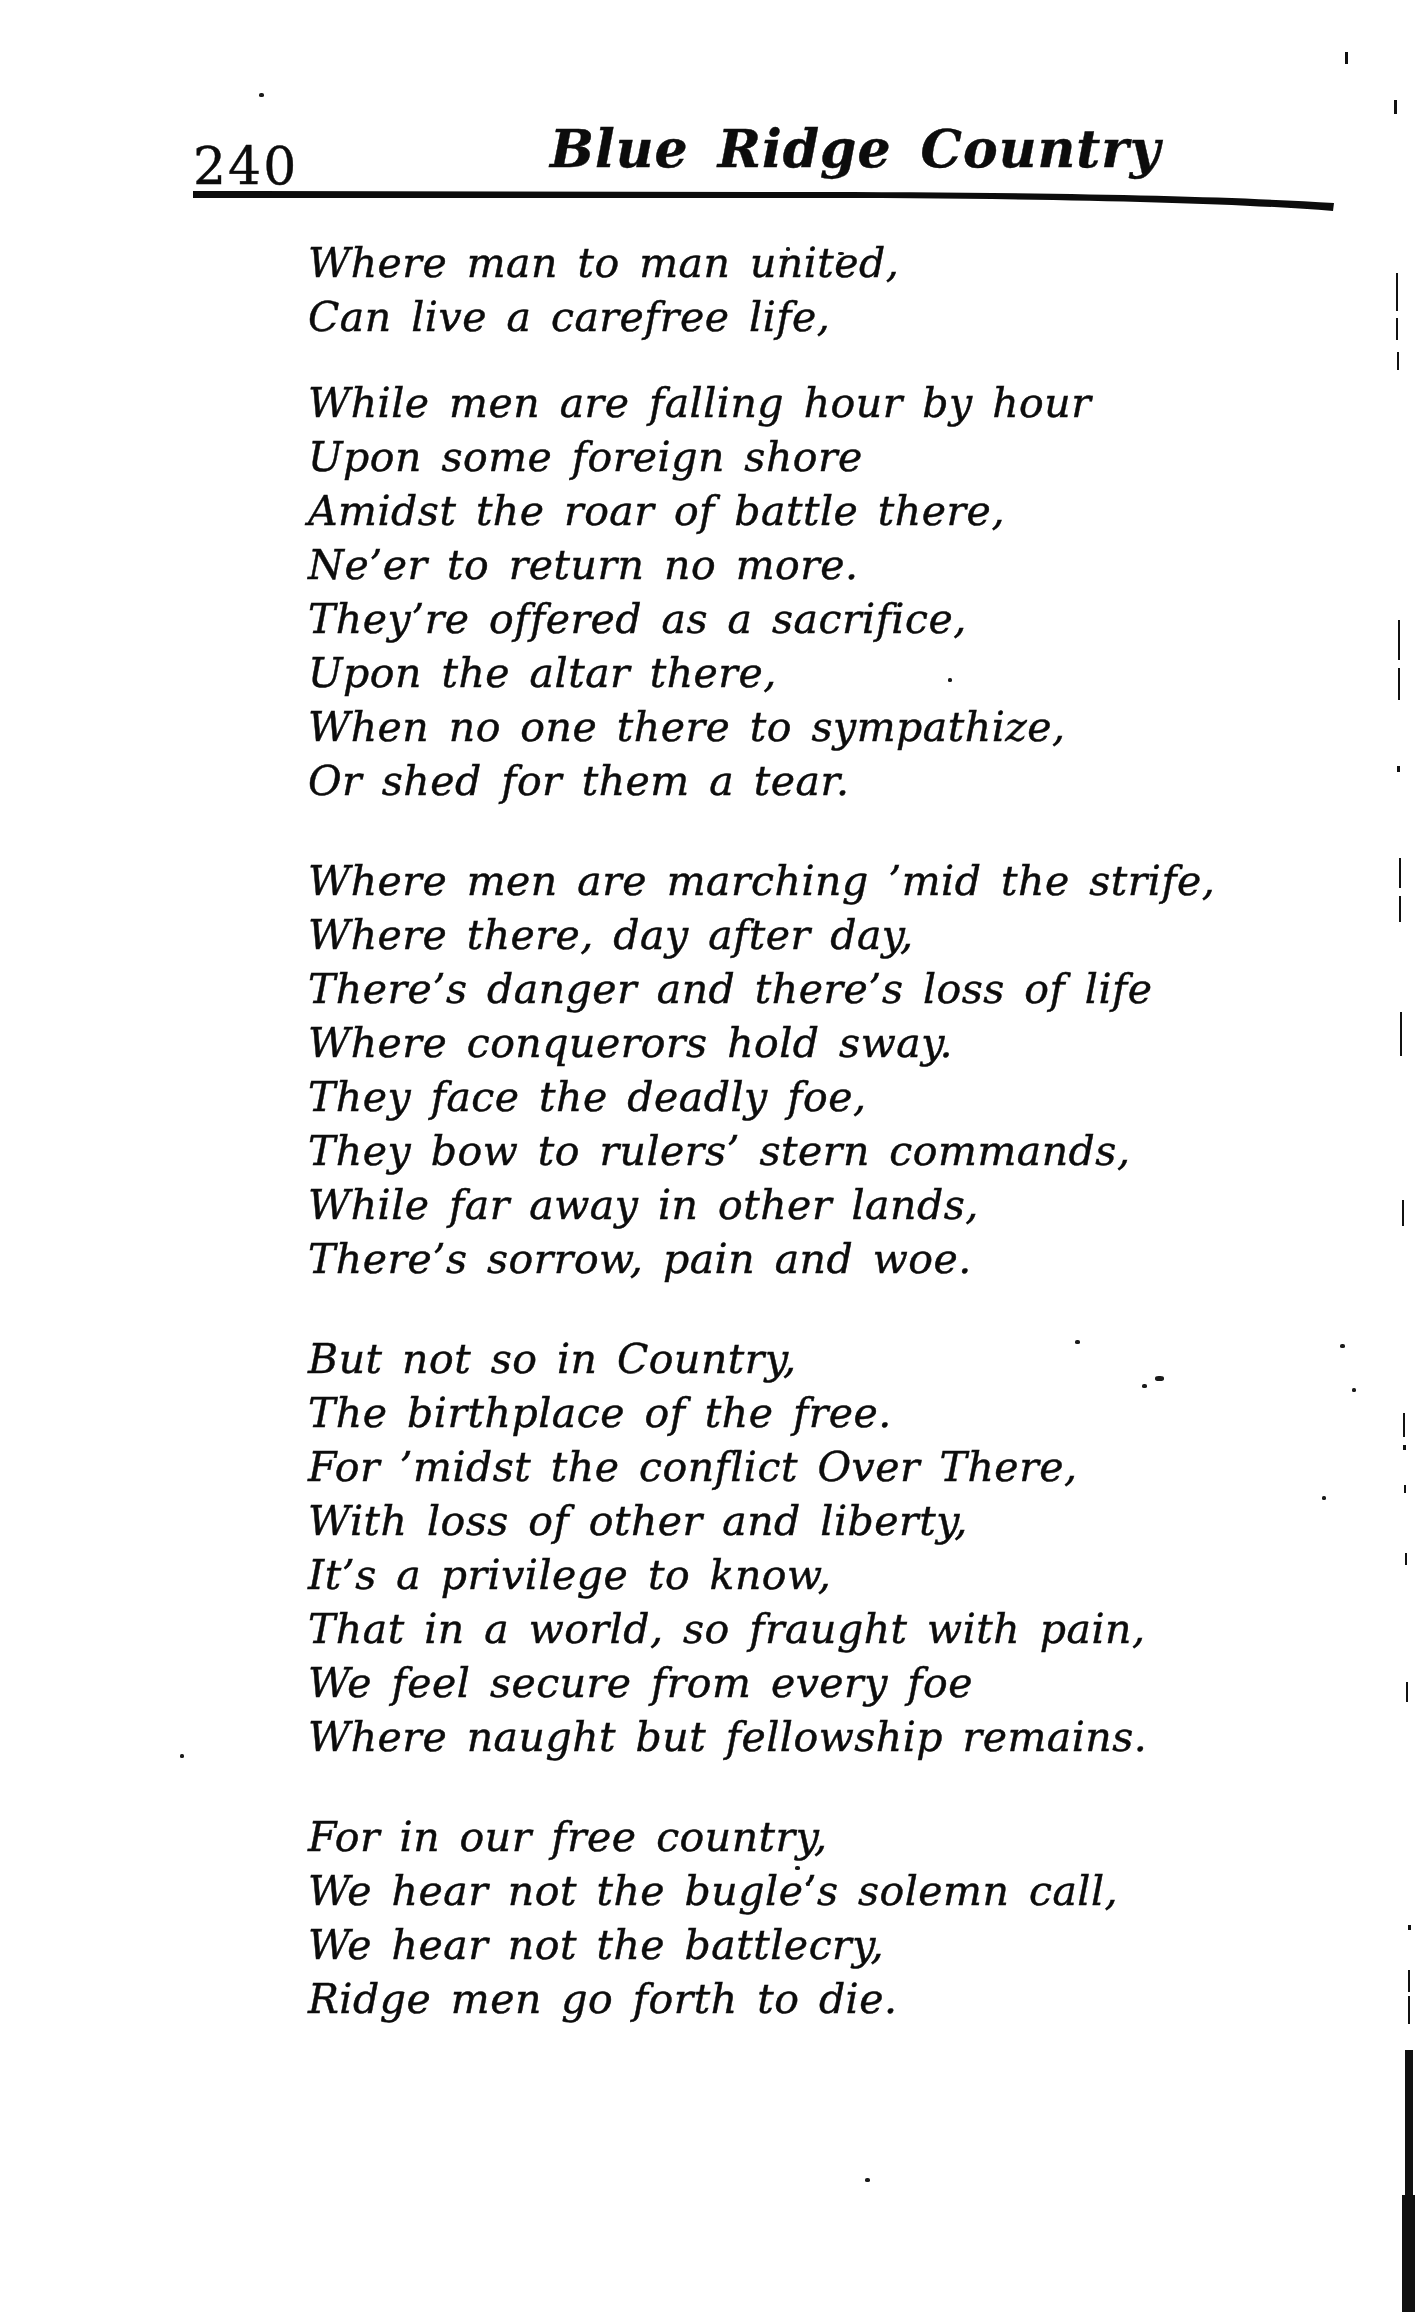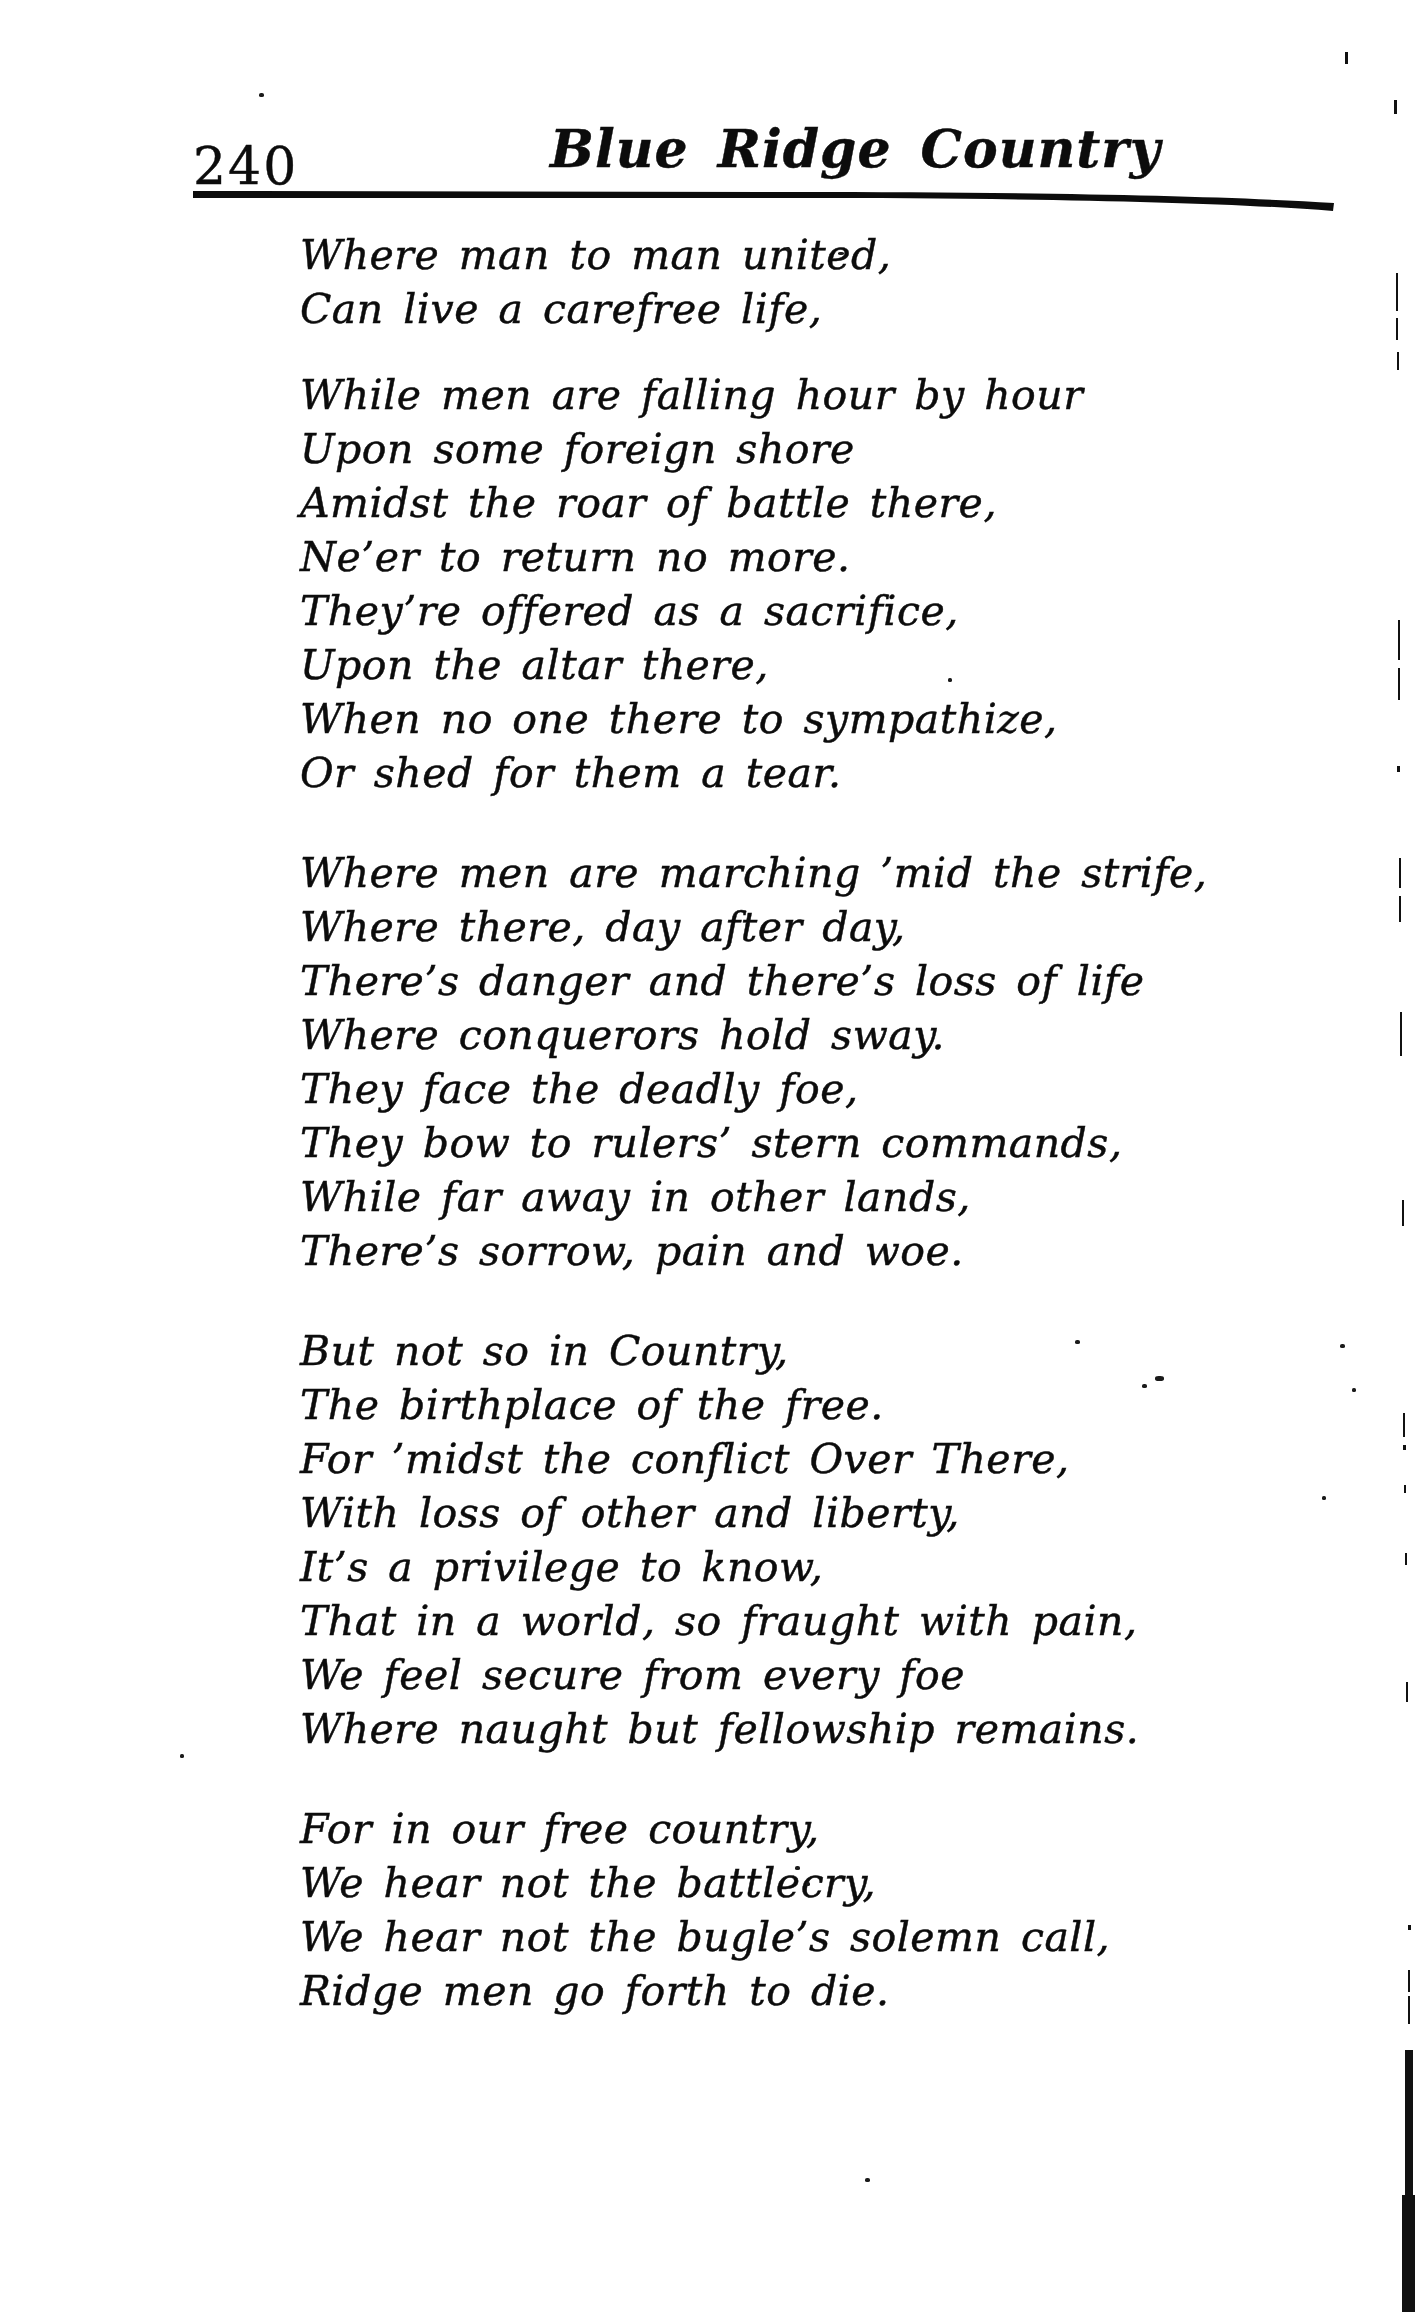--- a/index.html
+++ b/index.html
@@ -26,21 +26,21 @@
     -webkit-text-stroke:0.4px #0c0c0c;
   }
   .header-rule{position:absolute;left:193px;top:188px;}
   
   .poem{
     position:absolute;left:300px;top:228px;width:1000px;
     font-style:italic;font-size:41px;line-height:54px;
     letter-spacing:0.5px;word-spacing:6px;
     -webkit-text-stroke:0.45px #0c0c0c;
   }
-  .stanza{margin:0;}
+  .stanza{margin:8px;}
   .stanza + .stanza{margin-top:46px;}
   .stanza:nth-of-type(2){margin-top:32px;}
   .poem-line{white-space:nowrap;height:54px;}
   
   .artifact{position:absolute;background:#111111;}
   .speckle{position:absolute;background:#1a1a1a;border-radius:40%;}
 </style>
 </head>
 <body>
 
@@ -84,22 +84,22 @@
         <div class="poem-line">The birthplace of the free.</div>
         <div class="poem-line">For ’midst the conflict Over There,</div>
         <div class="poem-line">With loss of other and liberty,</div>
         <div class="poem-line">It’s a privilege to know,</div>
         <div class="poem-line">That in a world, so fraught with pain,</div>
         <div class="poem-line">We feel secure from every foe</div>
         <div class="poem-line">Where naught but fellowship remains.</div>
       </div>
       <div class="stanza">
         <div class="poem-line">For in our free country,</div>
+        <div class="poem-line">We hear not the bugle’s solemn call,</div>
         <div class="poem-line">We hear not the battlecry,</div>
-        <div class="poem-line">We hear not the bugle’s solemn call,</div>
         <div class="poem-line">Ridge men go forth to die.</div>
       </div>
     </main>
 
   <div id="artifacts">
       <div class="artifact" style="left: 1345px; top: 52px; width: 3px; height: 12px;"></div>
       <div class="artifact" style="left: 1394px; top: 100px; width: 3px; height: 14px;"></div>
       <div class="artifact" style="left: 1396px; top: 273px; width: 2px; height: 38px;"></div>
       <div class="artifact" style="left: 1396px; top: 318px; width: 2px; height: 22px;"></div>
       <div class="artifact" style="left: 1397px; top: 352px; width: 2px; height: 18px;"></div>

